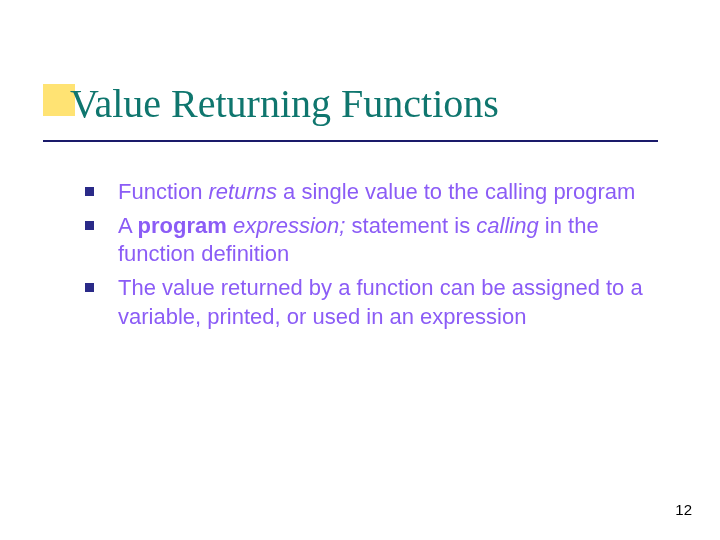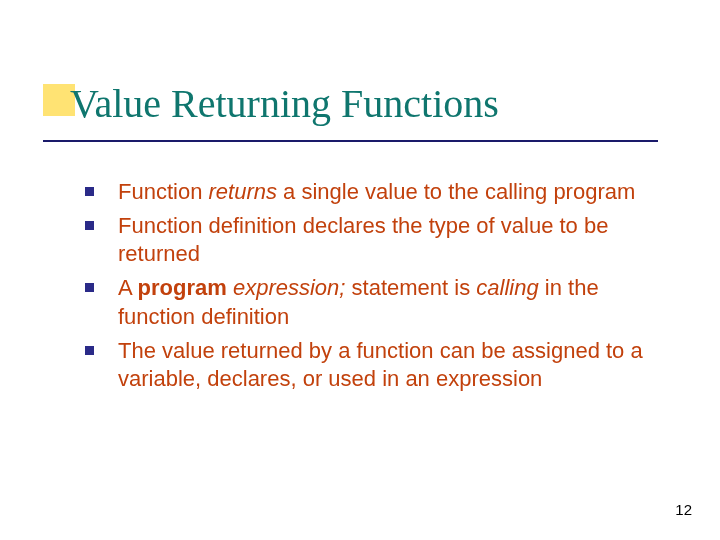--- a/index.html
+++ b/index.html
@@ -53,21 +53,21 @@
     width: 9px;
     height: 9px;
     background: #2a2a88;
     flex: 0 0 9px;
     margin-top: 9px;
     margin-right: 24px;
   }
   .text {
     font-size: 22px;
     line-height: 1.28;
-    color: #c2410c;
+    color: #8b5cf6;
   }
   .text em { font-style: italic; }
   .text b { font-weight: 700; }
   .pagenum {
     position: absolute;
     right: 28px;
     bottom: 22px;
     font-size: 15px;
     color: #000;
     margin-left: 34px;
@@ -84,25 +84,21 @@
 
 <div class="title-rule"></div>
 
 <div class="body">
   <div class="item">
     <div class="bullet"></div>
     <div class="text">Function <em>returns</em> a single value to the calling program</div>
   </div>
   <div class="item">
     <div class="bullet"></div>
-    <div class="text">Function definition declares the type of value to be returned</div>
-  </div>
-  <div class="item">
-    <div class="bullet"></div>
     <div class="text">A <b>program</b> <em>expression;</em> statement is <em>calling</em> in the function definition</div>
   </div>
   <div class="item">
     <div class="bullet"></div>
-    <div class="text">The value returned by a function can be assigned to a variable, declares, or used in an expression</div>
+    <div class="text">The value returned by a function can be assigned to a variable, printed, or used in an expression</div>
   </div>
 </div>
 
 <div class="pagenum">12</div>
 
 </body></html>

